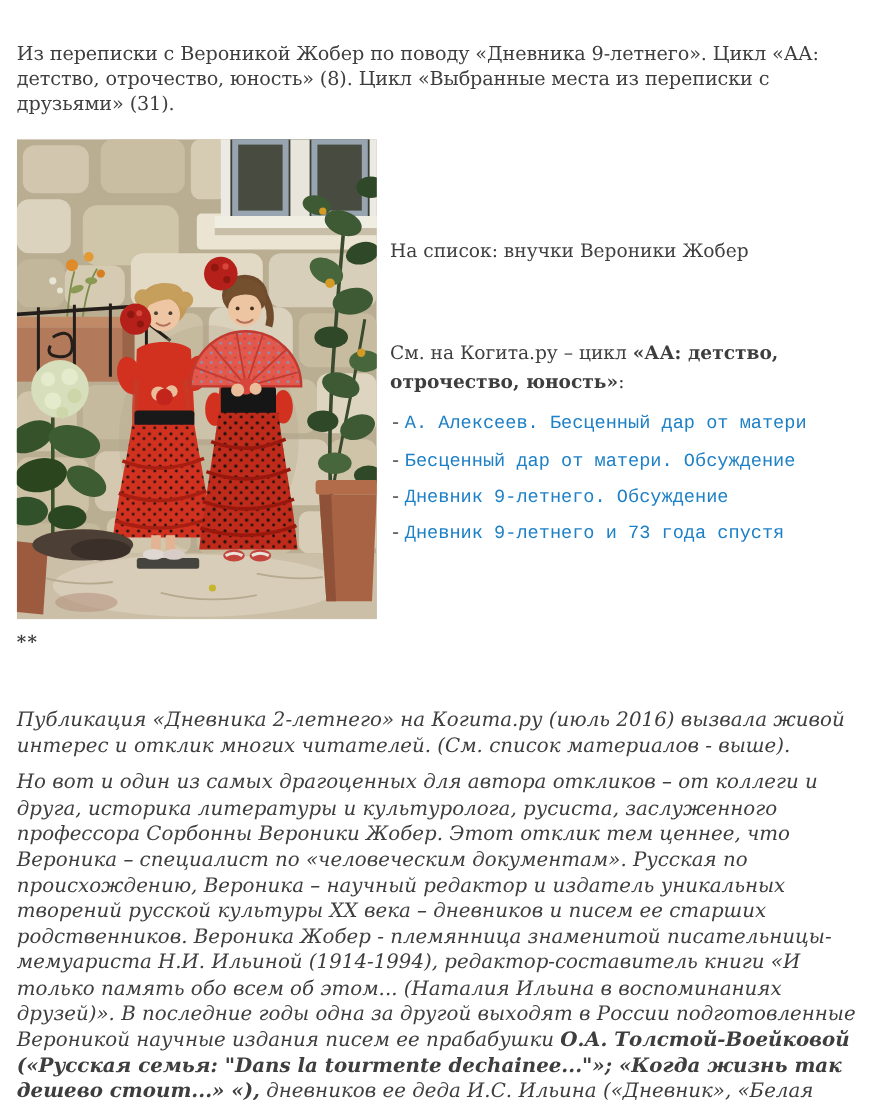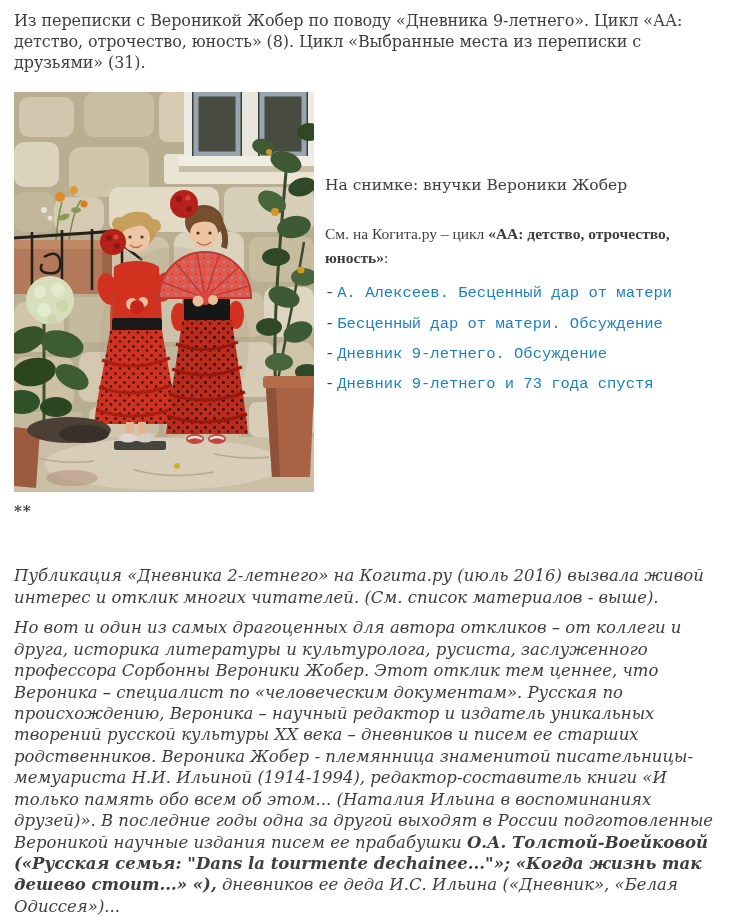--- a/index.html
+++ b/index.html
@@ -2,27 +2,27 @@
 <html lang="ru"><head>
 <meta charset="utf-8">
 <style>
   html,body{margin:0;padding:0;}
   body{
     width:741px;height:917px;background:#ffffff;overflow:hidden;
     font-family:"DejaVu Serif","Liberation Serif",serif;
     color:var(--text,#3e3e3e);
   }
   .content{padding:0 13px 0 14px;}
-  .intro{padding-top:10px;margin:0;font-size:16px;line-height:1.32;letter-spacing:-0.1px;}
+  .intro{padding-top:34px;margin:0;font-size:16px;line-height:1.32;letter-spacing:-0.1px;}
   .figure-row{margin-top:19px;display:flex;align-items:flex-start;}
   .photo{width:300px;height:400px;flex:0 0 auto;}
   .photo svg{display:block;}
   .right-col{margin-left:11px;width:400px;font-size:15.5px;}
   .caption{margin:84px 0 0;}
-  .see-also{margin:28px 0 0;line-height:1.55;font-family:Liberation Serif, serif;}
+  .see-also{margin:64px 0 0;line-height:1.55;}
   .see-also .b{font-weight:bold;}
   .links{list-style:none;margin:13px 0 0;padding:0;font-family:Liberation Mono, monospace;}
   .links li{margin:0 0 10px;line-height:1.3;}
   .links a{color:var(--link,#1e80c6);text-decoration:none;cursor:pointer;}
   .dash{color:var(--text,#3e3e3e);margin-right:3px;}
   .stars{margin:10px 0 0;font-size:15px;letter-spacing:1px;font-weight:bold;}
   .para{font-style:italic;font-size:16.5px;line-height:1.3;margin:0;}
   .para .b{font-weight:bold;}
   .p1{margin-top:45px;}
   .p2{margin-top:9px;}
@@ -244,21 +244,21 @@
           <ellipse cx="8" cy="310" rx="18" ry="12" fill="#31512a"></ellipse>
           <ellipse cx="42" cy="315" rx="16" ry="10" fill="#2b4722"></ellipse>
           <path d="M0,335 L26,338 L22,396 L0,394 Z" fill="#9c5a3e"></path>
           <ellipse cx="55" cy="338" rx="42" ry="13" fill="#4c3f35"></ellipse>
           <ellipse cx="70" cy="342" rx="25" ry="9" fill="#3a3029"></ellipse>
         </g>
       </svg>
     </div>
 
     <div class="right-col">
-      <p class="caption">На снимке: внучки Вероники Жобер</p>
+      <p class="caption">На список: внучки Вероники Жобер</p>
       <p class="see-also"><span>См. на Когита.ру – цикл </span><span class="b">«АА: детство, отрочество, юность»</span><span>:</span></p>
       <ul class="links">
         <li><span class="dash">-</span><a>А. Алексеев. Бесценный дар от матери</a></li>
         <li><span class="dash">-</span><a>Бесценный дар от матери. Обсуждение</a></li>
         <li><span class="dash">-</span><a>Дневник 9-летнего. Обсуждение</a></li>
         <li><span class="dash">-</span><a>Дневник 9-летнего и 73 года спустя</a></li>
       </ul>
     </div>
   </div>
 

